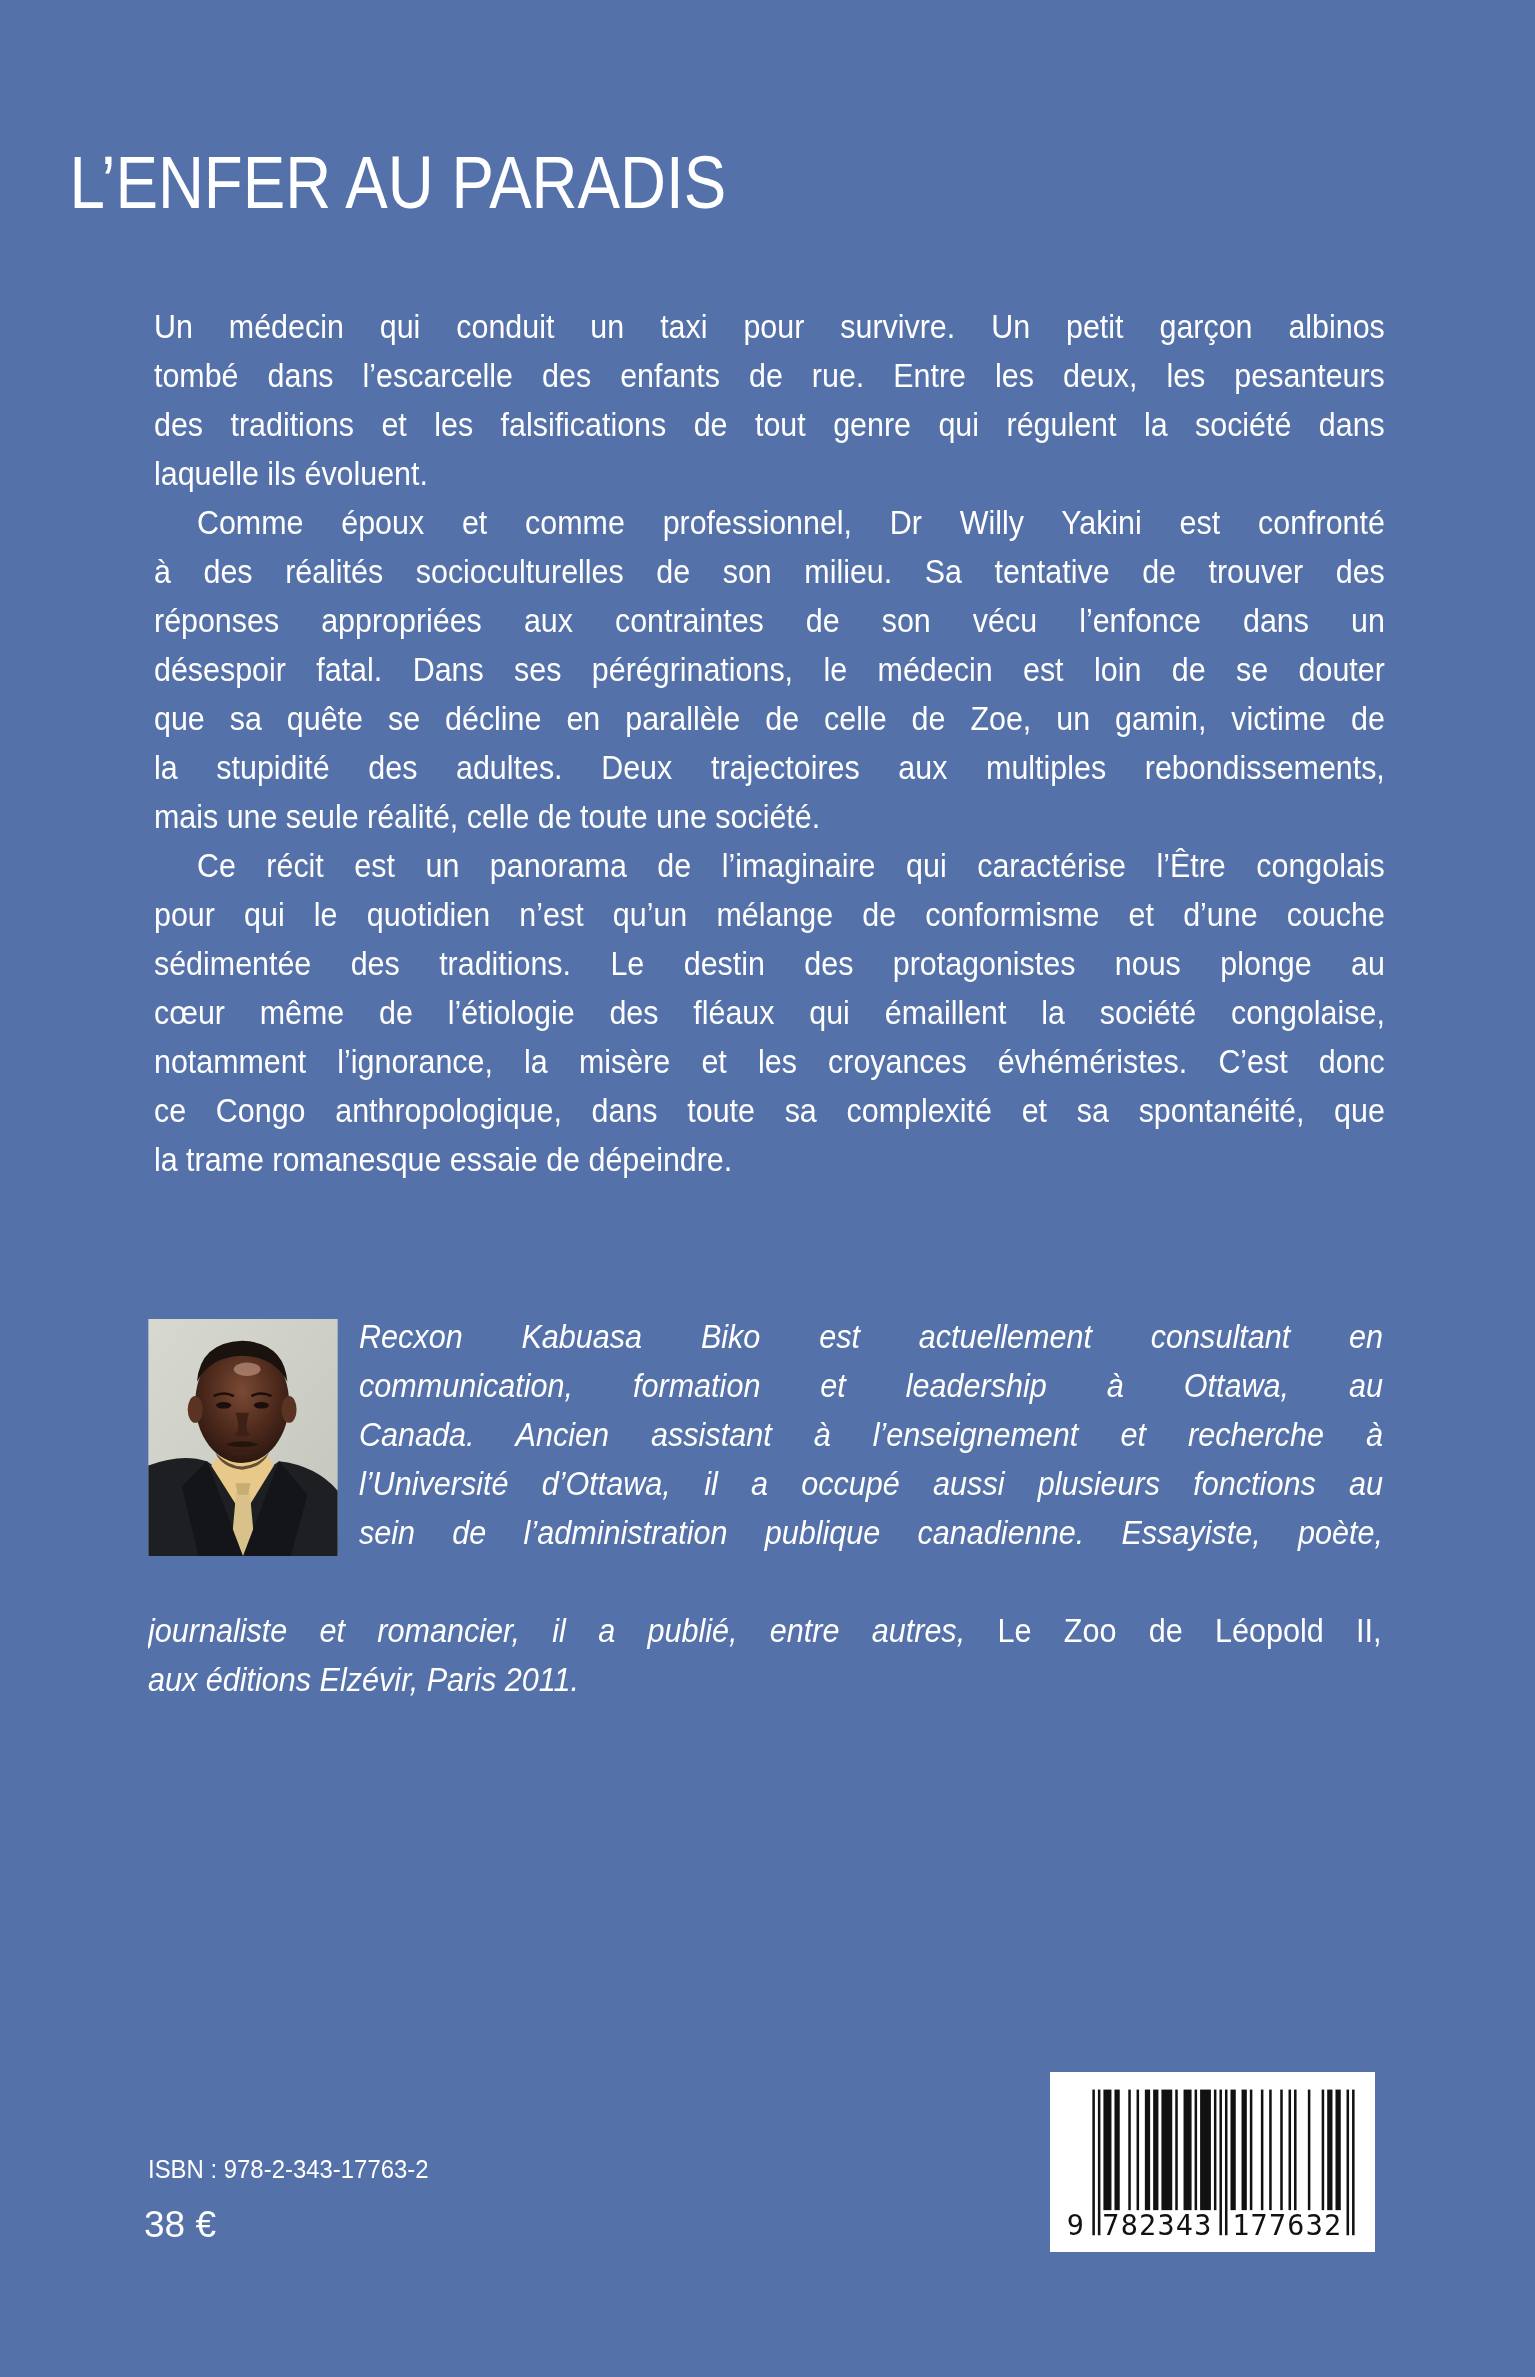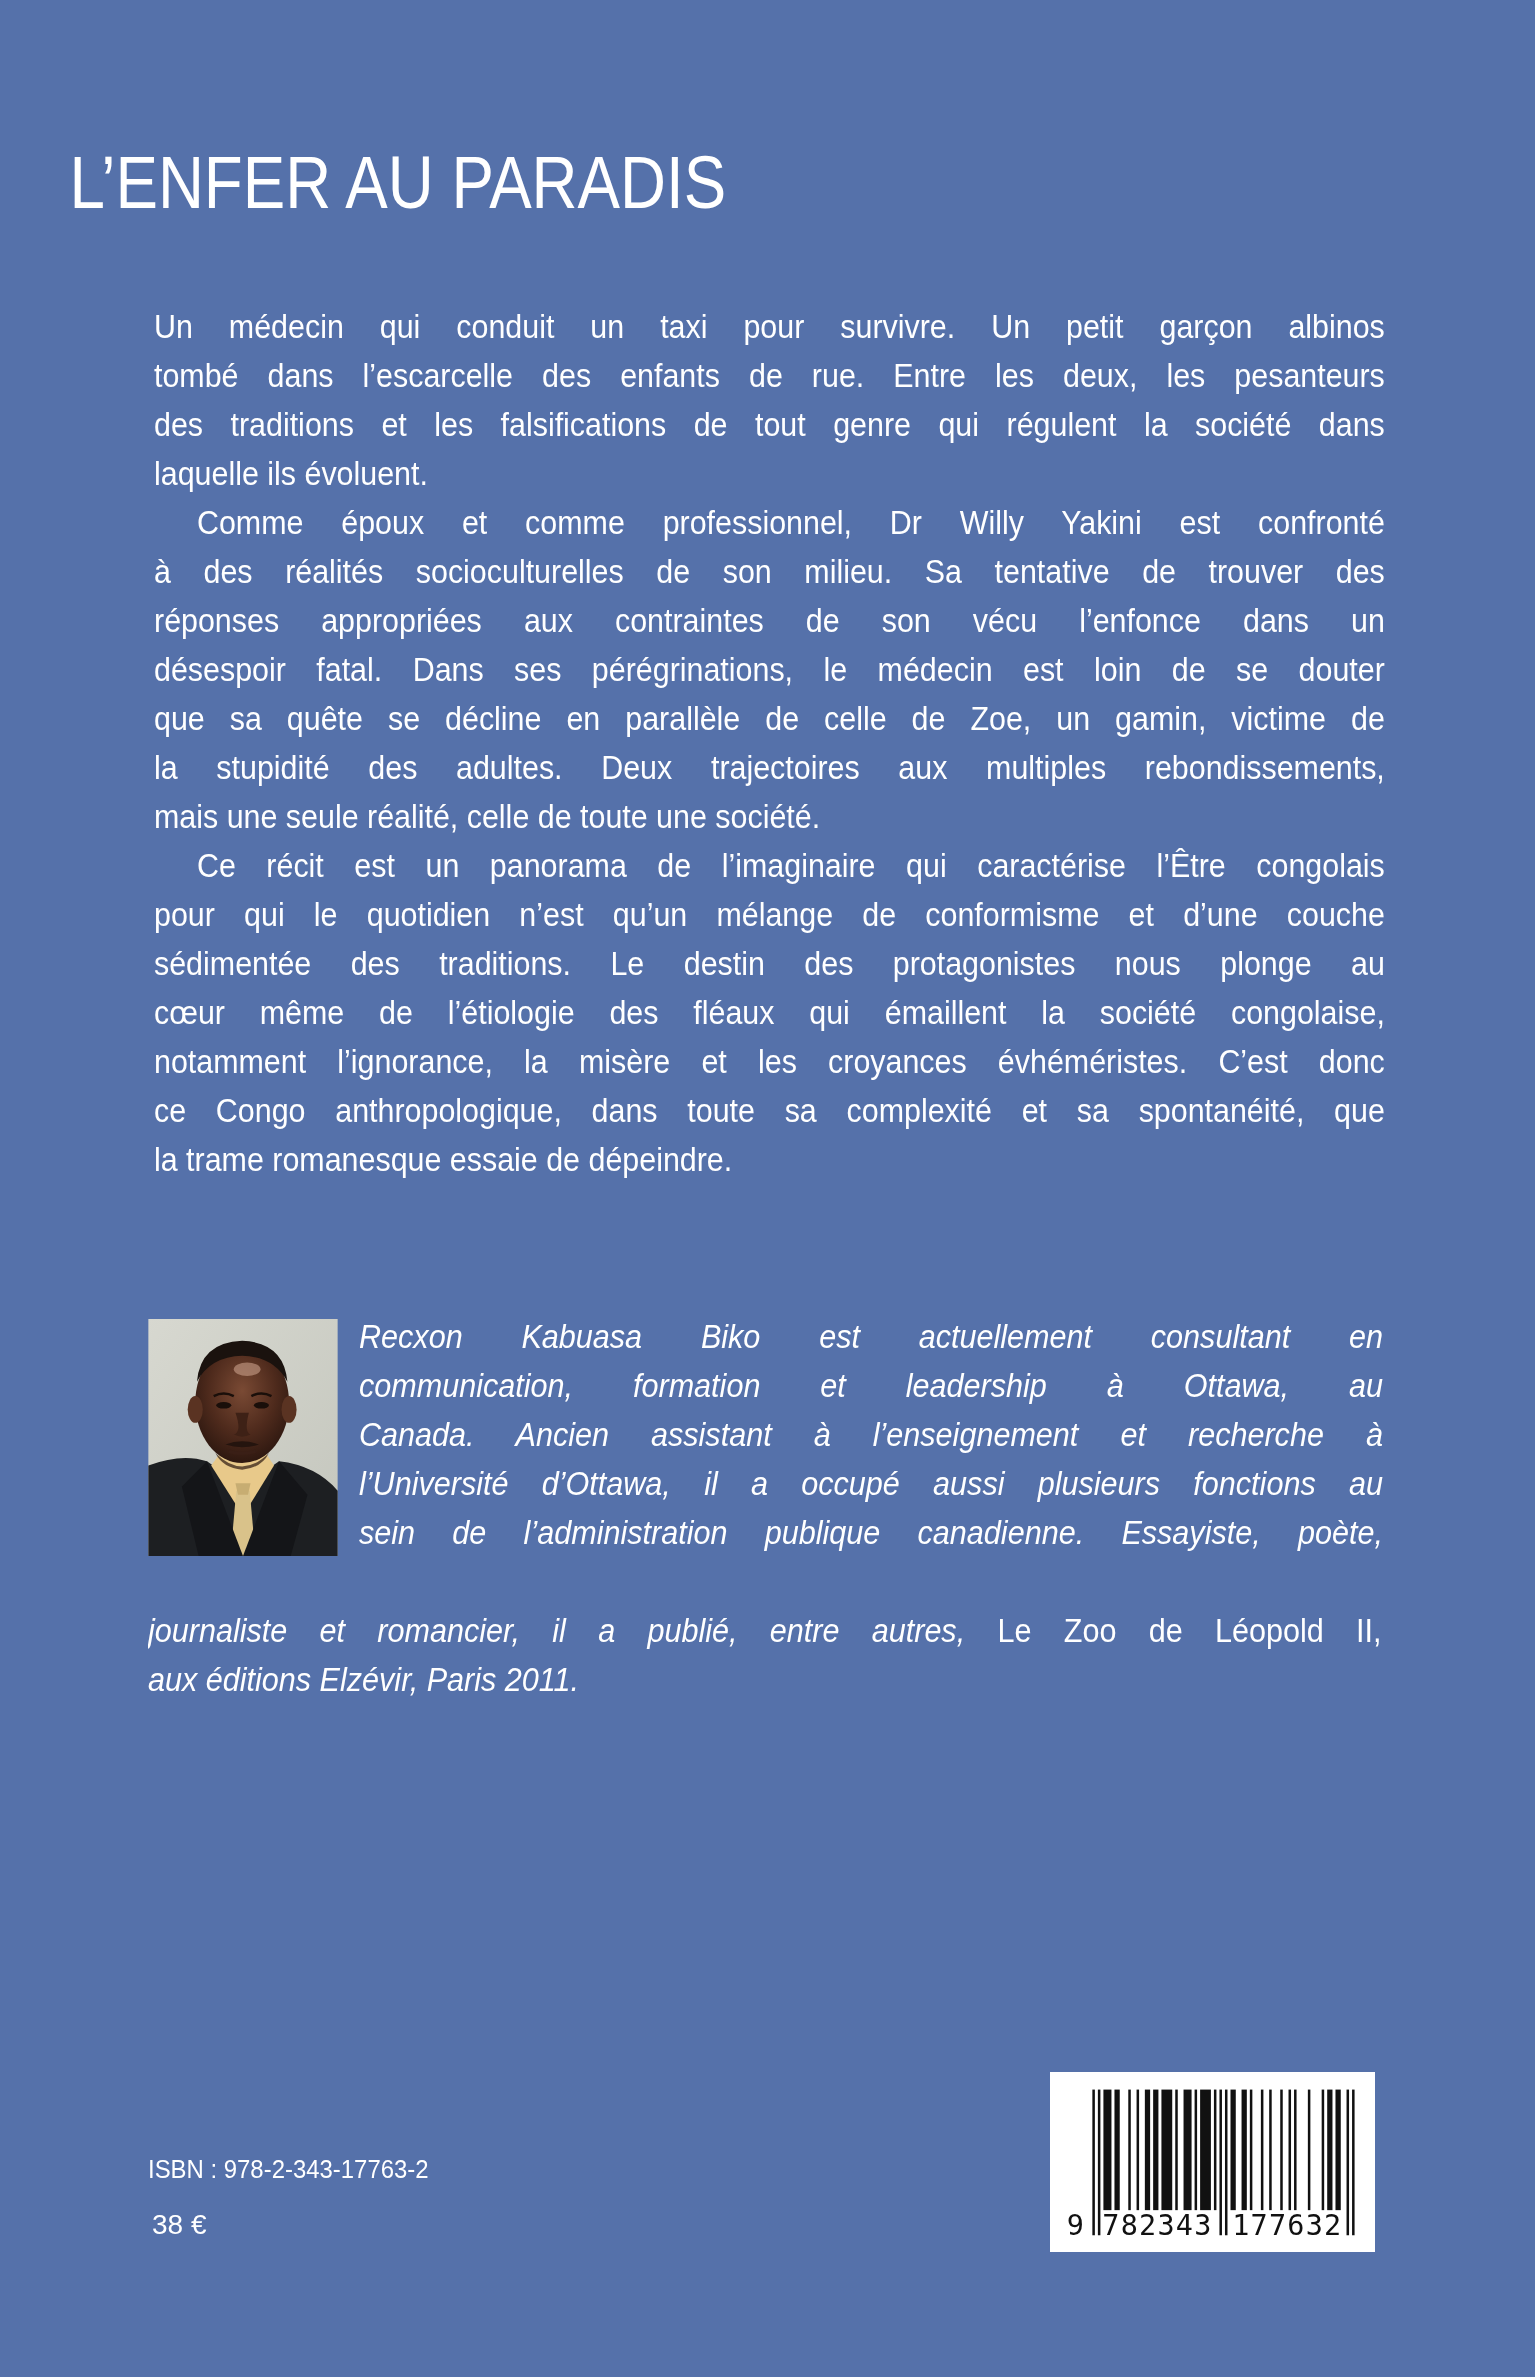--- a/index.html
+++ b/index.html
@@ -71,23 +71,22 @@
   .aline.last { text-align-last:left; }
   .upright { font-style:normal; }
   #isbn {
     left:148px; top:2148px;
     font-size:26px; line-height:42px;
     transform:scaleX(0.92); transform-origin:left top;
     white-space:nowrap;
   }
   #price {
     left:144px; top:2201px;
-    font-size:28px; line-height:47px;
-    white-space:nowrap;
-    margin-left:8px;
+    font-size:37px; line-height:47px;
+    white-space:nowrap;
   }
   #barcode-box {
     left:1050px; top:2072px; width:325px; height:180px;
     background:#ffffff;
   }
   #barcode-svg { position:absolute; left:0; top:0; }
 </style>
 </head>
 <body>
 

